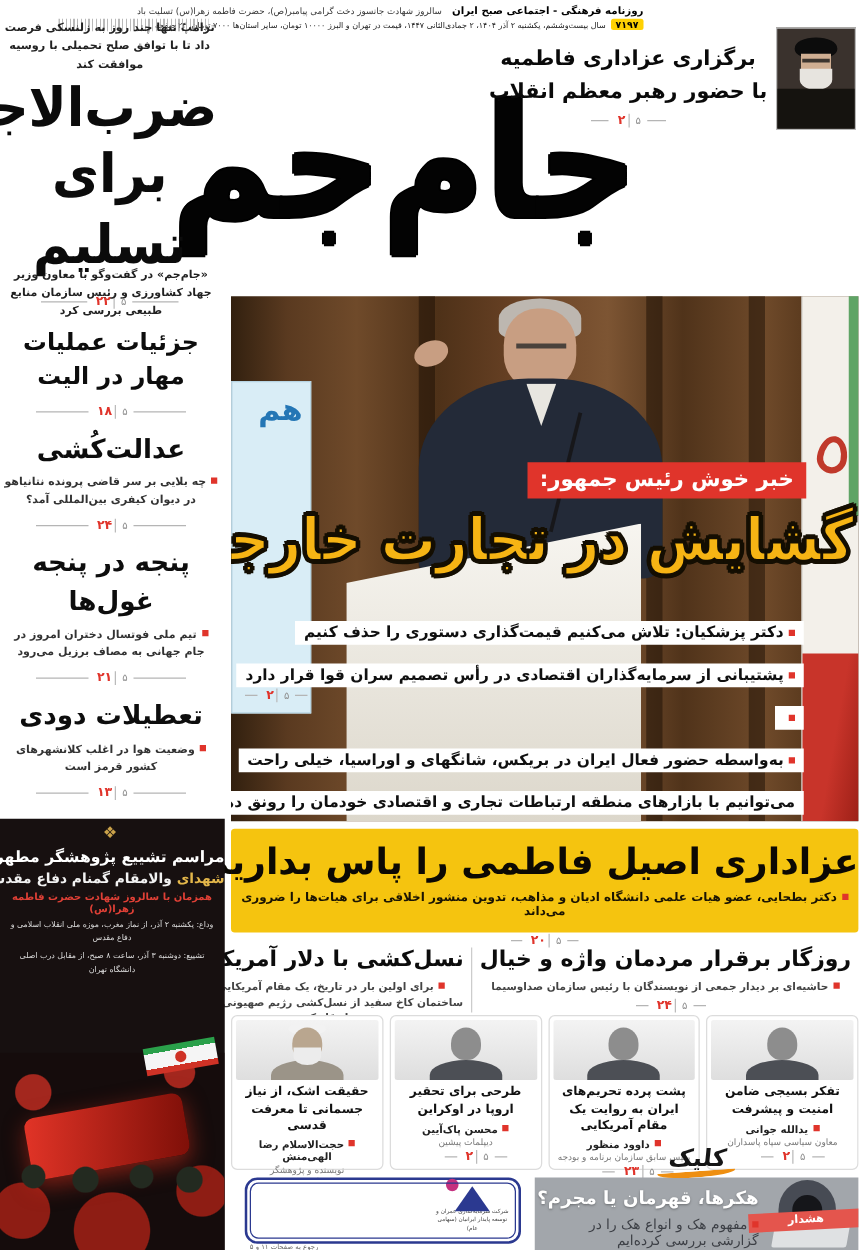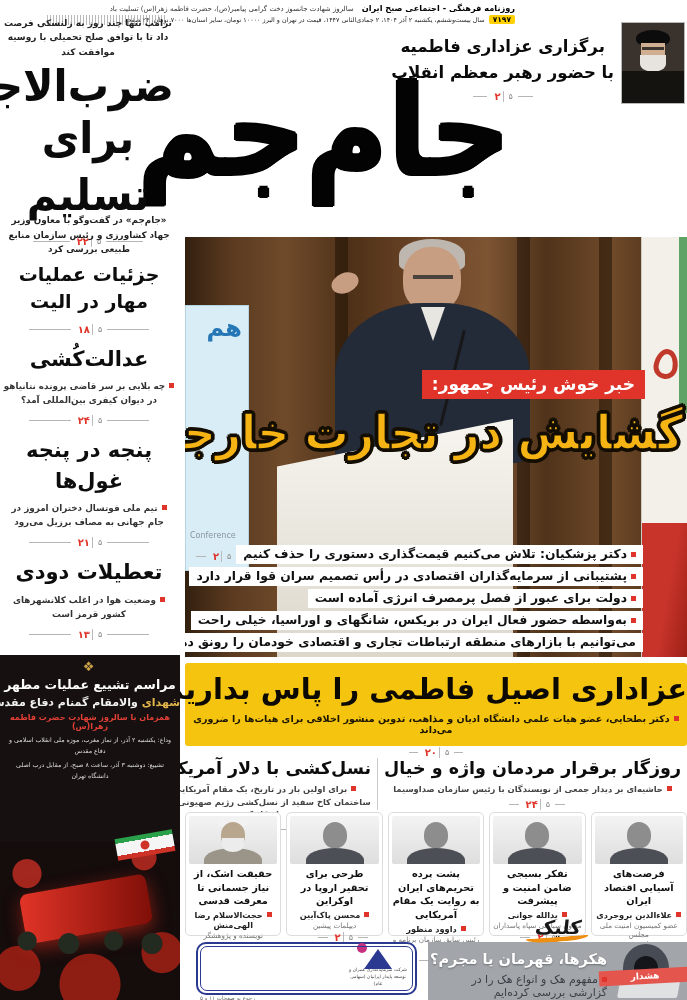--- a/index.html
+++ b/index.html
@@ -81,21 +81,21 @@
   .flag-red { position:absolute; left:0; bottom:0; width:100%; height:32%; background:linear-gradient(100deg,#c8342a 55%,#9d2017); }
   .emblem { position:absolute; right:9px; top:112px; width:24px; height:30px; border:5px solid #c0392b;
     border-radius:50%/60% 60% 40% 40%; transform:rotate(10deg); }
   .hero-kicker { position:absolute; right:42px; top:133px; background:#e0342b; color:#fff;
     font-size:17px; font-weight:bold; padding:4px 10px 5px; white-space:nowrap; }
   .hero-headline { position:absolute; right:4px; left:4px; top:170px; text-align:center; white-space:nowrap;
     font-size:44px; font-weight:bold; color:#f6b414; transform:scaleY(1.08);
     -webkit-text-stroke:1.5px #140e02;
     text-shadow:3px 0 #140e02,-3px 0 #140e02,0 3px #140e02,0 -3px #140e02,2px 2px #140e02,-2px 2px #140e02,2px -2px #140e02,-2px -2px #140e02; }
   .hero-bullets { position:absolute; right:44px; bottom:5px; display:flex; flex-direction:column; gap:3px; align-items:flex-start; }
-  .strip { background:#fff; padding:2px 7px 3px; font-size:12.3px; font-weight:bold; color:#101010; white-space:nowrap; }
+  .strip { background:#fff; padding:2px 7px 3px; font-size:12.3px; font-weight:bold; color:#101010; white-space:nowrap;margin-top:12px; }
 
   
   #fatemi { position:absolute; left:185px; top:663px; width:502px; height:83px; background:#f5c40f;
     border-radius:3px; text-align:center; padding-top:9px; }
   .fatemi-h { font-size:29px; font-weight:bold; color:#0c0903; white-space:nowrap; }
   .fatemi-sub { font-size:9.6px; font-weight:bold; color:#1a1403; margin-top:7px; }
   #fatemi-marker { position:absolute; left:185px; top:747px; width:502px; }
   #fatemi-marker .marker { width:54px; margin:0 auto; }
 
   
@@ -290,21 +290,21 @@
     <div class="flag-red"></div>
     <div class="emblem"></div>
   </div>
 
   <div class="hero-kicker">خبر خوش رئیس جمهور:</div>
   <div class="hero-headline">گشایش در تجارت خارجی</div>
 
   <div class="hero-bullets">
     <div class="strip"><span class="rsq"></span><span>دکتر پزشکیان: تلاش می‌کنیم قیمت‌گذاری دستوری را حذف کنیم</span></div>
     <div class="strip"><span class="rsq"></span><span>پشتیبانی از سرمایه‌گذاران اقتصادی در رأس تصمیم سران قوا قرار دارد</span></div>
-    <div class="strip"><span class="rsq"></span><span>دولت برای عبور از فصل پرمصرف انرژی آماده است</span></div>
+    <div class="strip"><span class="rsq"></span></div>
     <div class="strip"><span class="rsq"></span><span>به‌واسطه حضور فعال ایران در بریکس، شانگهای و اوراسیا، خیلی راحت</span></div>
     <div class="strip"><span>می‌توانیم با بازارهای منطقه ارتباطات تجاری و اقتصادی خودمان را رونق دهیم</span></div>
   </div>
 </div>
 
 <div id="fatemi">
   <div class="fatemi-h">عزاداری اصیل فاطمی را پاس بداریم</div>
   <div class="fatemi-sub"><span class="rsq"></span><span>دکتر بطحایی، عضو هیات علمی دانشگاه ادیان و مذاهب، تدوین منشور اخلاقی برای هیات‌ها را ضروری می‌داند</span></div>
 </div>
 <div id="fatemi-marker">
@@ -332,59 +332,46 @@
       </div>
   </div>
 </div>
 
 <div id="portraits">
   <div class="card">
     <div class="ph">
         <div class="head"></div>
         <div class="shoulders"></div>
       </div>
-    <div class="pt-title">فرصت‌های آسیایی اقتصاد ایران</div>
-    <div class="pt-name"><span class="rsq"></span><span>علاءالدین بروجردی</span></div>
-    <div class="pt-role">عضو کمیسیون امنیت ملی مجلس</div>
+    <div class="pt-title">تفکر بسیجی ضامن امنیت و پیشرفت</div>
+    <div class="pt-name"><span class="rsq"></span><span>یدالله جوانی</span></div>
+    <div class="pt-role">معاون سیاسی سپاه پاسداران</div>
     <div class="marker compact">
         <span class="mnum">۲</span>
         <span class="msec">۵</span>
       </div>
   </div>
   <div class="card">
     <div class="ph">
         <div class="head"></div>
         <div class="shoulders"></div>
       </div>
-    <div class="pt-title">تفکر بسیجی ضامن امنیت و پیشرفت</div>
-    <div class="pt-name"><span class="rsq"></span><span>یدالله جوانی</span></div>
-    <div class="pt-role">معاون سیاسی سپاه پاسداران</div>
-    <div class="marker compact">
-        <span class="mnum">۲</span>
+    <div class="pt-title">پشت پرده تحریم‌های ایران به روایت یک مقام آمریکایی</div>
+    <div class="pt-name"><span class="rsq"></span><span>داوود منظور</span></div>
+    <div class="pt-role">رئیس سابق سازمان برنامه و بودجه</div>
+    <div class="marker compact">
+        <span class="mnum">۲۳</span>
         <span class="msec">۵</span>
       </div>
   </div>
   <div class="card">
     <div class="ph">
         <div class="head"></div>
         <div class="shoulders"></div>
       </div>
-    <div class="pt-title">پشت پرده تحریم‌های ایران به روایت یک مقام آمریکایی</div>
-    <div class="pt-name"><span class="rsq"></span><span>داوود منظور</span></div>
-    <div class="pt-role">رئیس سابق سازمان برنامه و بودجه</div>
-    <div class="marker compact">
-        <span class="mnum">۲۳</span>
-        <span class="msec">۵</span>
-      </div>
-  </div>
-  <div class="card">
-    <div class="ph">
-        <div class="head"></div>
-        <div class="shoulders"></div>
-      </div>
     <div class="pt-title">طرحی برای تحقیر اروپا در اوکراین</div>
     <div class="pt-name"><span class="rsq"></span><span>محسن پاک‌آیین</span></div>
     <div class="pt-role">دیپلمات پیشین</div>
     <div class="marker compact">
         <span class="mnum">۲</span>
         <span class="msec">۵</span>
       </div>
   </div>
   <div class="card">
     <div class="ph cleric">
@@ -396,21 +383,21 @@
     <div class="pt-role">نویسنده و پژوهشگر</div>
     <div class="marker compact">
         <span class="mnum">۲</span>
         <span class="msec">۵</span>
       </div>
   </div>
 </div>
 
 <div id="memorial">
   <div class="orn">❖</div>
-  <div class="mem1">مراسم تشییع عملیات مطهر</div>
+  <div class="mem1">مراسم تشییع پژوهشگر مطهر</div>
   <div class="mem2">
     <span class="gold">شهدای</span> <span class="white">والامقام گمنام دفاع مقدس</span>
   </div>
   <div class="mem3">همزمان با سالروز شهادت حضرت فاطمه زهرا(س)</div>
   <div class="sched">وداع: یکشنبه ۲ آذر، از نماز مغرب، موزه ملی انقلاب اسلامی و دفاع مقدس</div>
   <div class="sched">تشییع: دوشنبه ۳ آذر، ساعت ۸ صبح، از مقابل درب اصلی دانشگاه تهران</div>
   <div class="painting">
     <div class="coffin"></div>
     <div class="cflag"></div>
     <div class="hands"></div>

